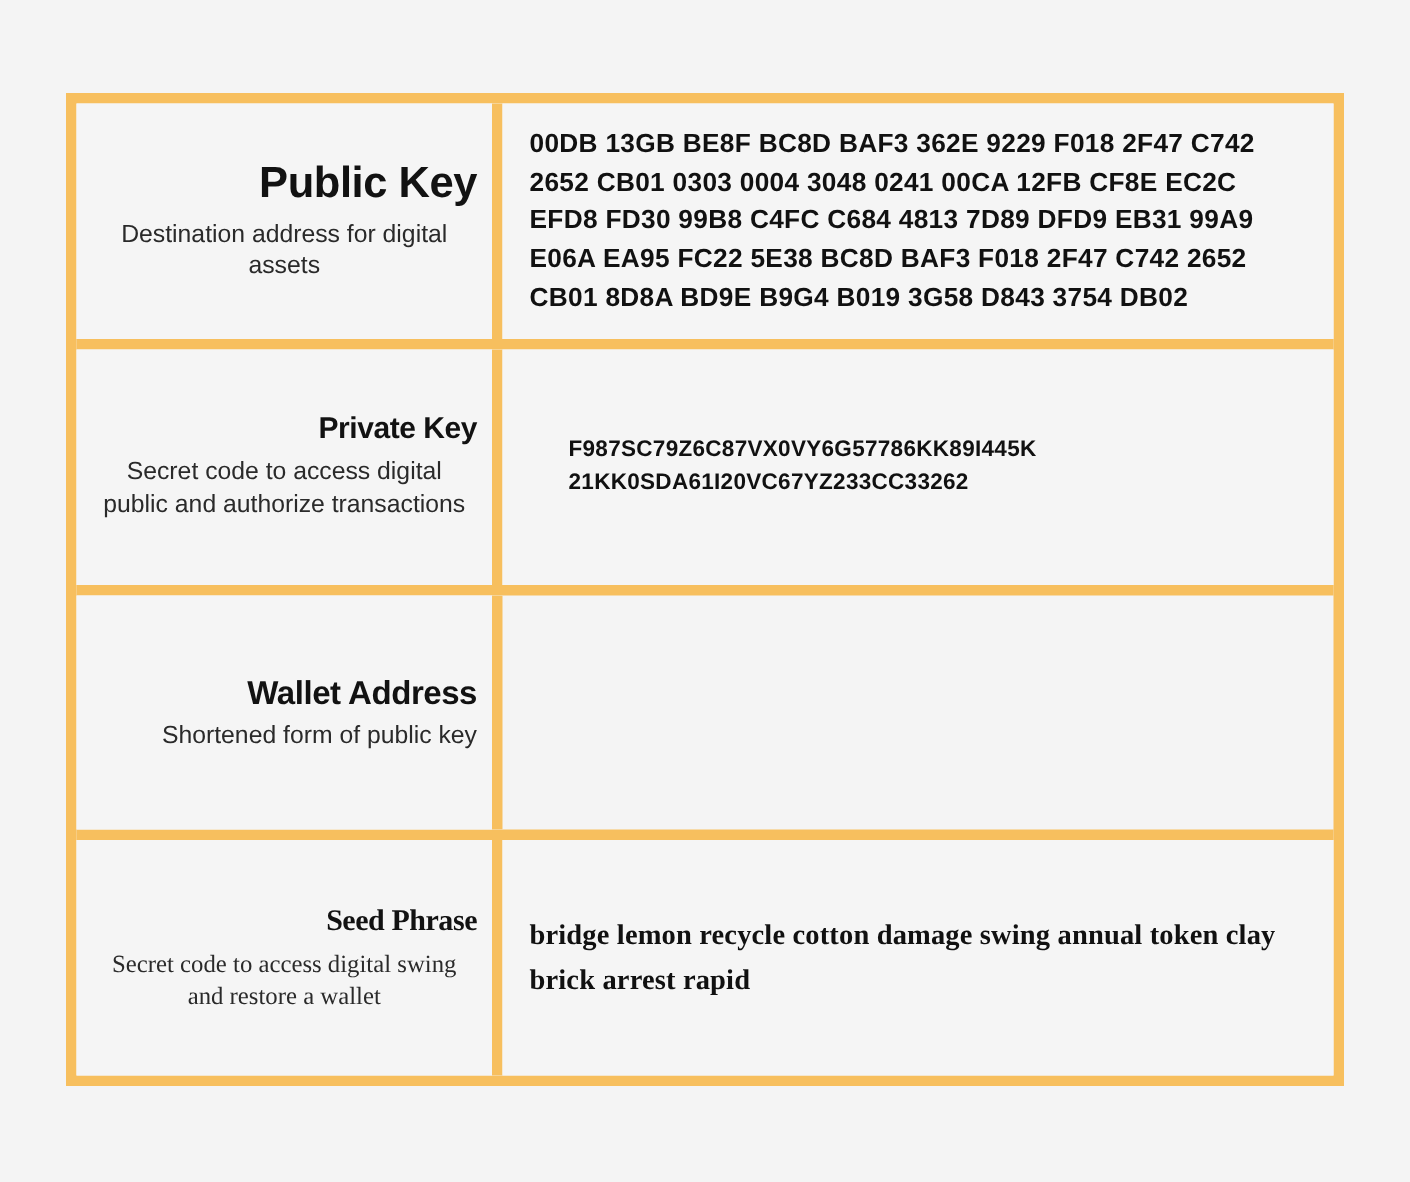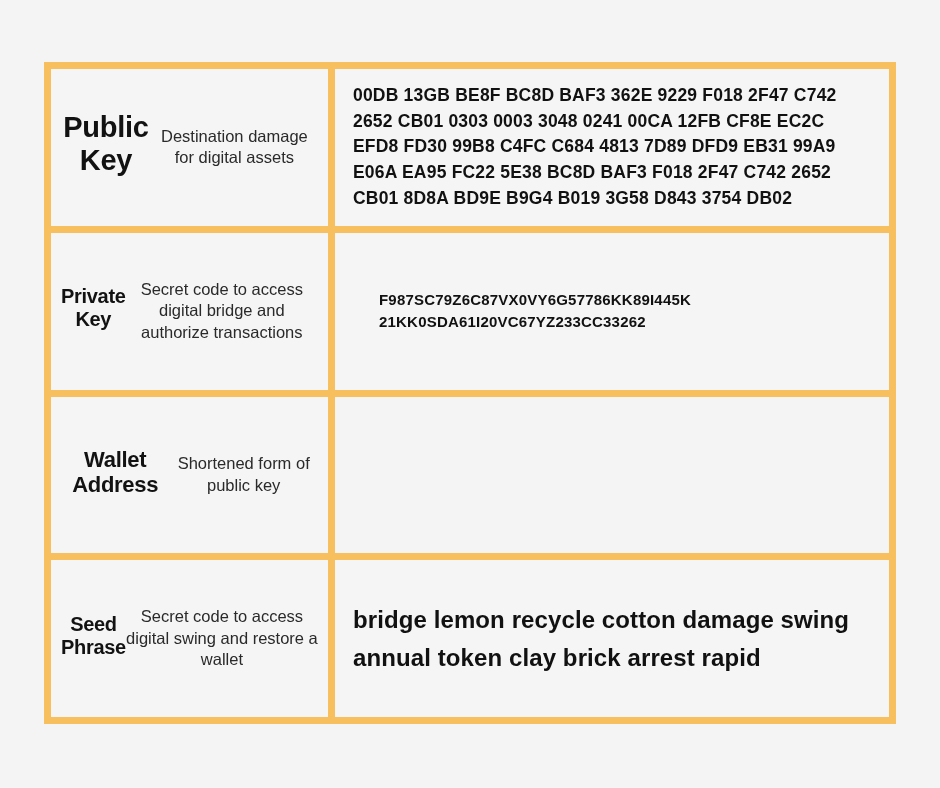--- a/index.html
+++ b/index.html
@@ -27,30 +27,31 @@
   }
   .row {
     display: flex;
     flex: 1 1 0;
     border-bottom: 7px solid #f7bf5e;
     box-sizing: border-box;
     min-height: 0;
   }
   .row:last-child {
     border-bottom: none;
+    font-family: Liberation Serif, serif;
   }
   .row-label {
     width: 284px;
     flex: 0 0 284px;
     background: #f5f5f5;
     border-right: 7px solid #f7bf5e;
     box-sizing: border-box;
     display: flex;
-    flex-direction: row;
-    align-items: center;
+    flex-direction: column;
+    align-items: flex-end;
     justify-content: center;
     padding: 6px 10px;
     text-align: center;
   }
   .row-title {
     font-size: 20px;
     font-weight: bold;
     color: #121212;
     line-height: 1.15;
     letter-spacing: -0.3px;
@@ -78,46 +79,46 @@
     line-height: 1.48;
     letter-spacing: 0.2px;
     word-break: break-word;
   }
   .value-text.large {
     font-size: 15px;
     line-height: 1.5;
     margin-left: 26px;
   }
   .value-text.words {
-    font-size: 24px;
+    font-size: 19px;
     line-height: 1.55;
     letter-spacing: 0.1px;
   }
   .row-1 .row-title { font-size: 29px; }
   .row-3 .row-title { font-size: 22px; }
 </style>
 </head>
 <body>
 
 <div class="diagram">
 
   <div class="row row-1">
     <div class="row-label">
       <div class="row-title">Public Key</div>
-      <div class="row-sub">Destination damage for digital assets</div>
+      <div class="row-sub">Destination address for digital assets</div>
     </div>
     <div class="row-value">
-      <div class="value-text">00DB 13GB BE8F BC8D BAF3 362E 9229 F018 2F47 C742 2652 CB01 0303 0003 3048 0241 00CA 12FB CF8E EC2C EFD8 FD30 99B8 C4FC C684 4813 7D89 DFD9 EB31 99A9 E06A EA95 FC22 5E38 BC8D BAF3 F018 2F47 C742 2652 CB01 8D8A BD9E B9G4 B019 3G58 D843 3754 DB02</div>
+      <div class="value-text">00DB 13GB BE8F BC8D BAF3 362E 9229 F018 2F47 C742 2652 CB01 0303 0004 3048 0241 00CA 12FB CF8E EC2C EFD8 FD30 99B8 C4FC C684 4813 7D89 DFD9 EB31 99A9 E06A EA95 FC22 5E38 BC8D BAF3 F018 2F47 C742 2652 CB01 8D8A BD9E B9G4 B019 3G58 D843 3754 DB02</div>
     </div>
   </div>
 
   <div class="row row-2">
     <div class="row-label">
       <div class="row-title">Private Key</div>
-      <div class="row-sub">Secret code to access digital bridge and authorize transactions</div>
+      <div class="row-sub">Secret code to access digital public and authorize transactions</div>
     </div>
     <div class="row-value">
       <div class="value-text large">F987SC79Z6C87VX0VY6G57786KK89I445K 21KK0SDA61I20VC67YZ233CC33262</div>
     </div>
   </div>
 
   <div class="row row-3">
     <div class="row-label">
       <div class="row-title">Wallet Address</div>
       <div class="row-sub">Shortened form of public key</div>

